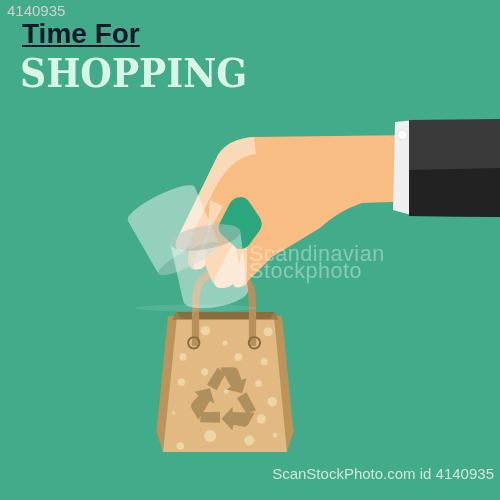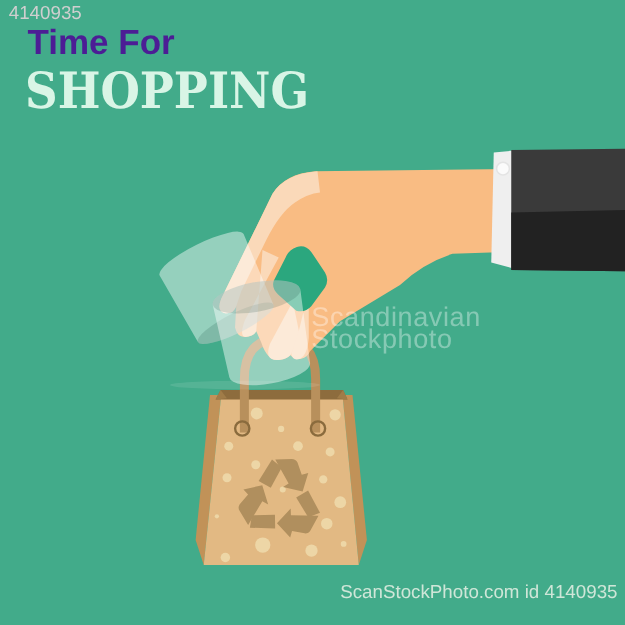--- a/index.html
+++ b/index.html
@@ -1,19 +1,19 @@
 <!DOCTYPE html>
 <html><head>
 <meta charset="utf-8">
 <style>
   html,body{margin:0;padding:0;}
   body{width:500px;height:500px;overflow:hidden;background:#42ab8a;font-family:"Liberation Sans",sans-serif;}
   #stage{position:relative;width:500px;height:500px;overflow:hidden;}
   svg.layer{position:absolute;left:0;top:0;width:500px;height:500px;}
-  .t1{position:absolute;left:22px;top:18px;font:bold 28px "Liberation Sans",sans-serif;color:#4c1d95;letter-spacing:0px;}
+  .t1{position:absolute;left:22px;top:18px;font:bold 28px "Liberation Sans",sans-serif;color:#0f172a;letter-spacing:0px;text-decoration:underline;}
   .t2{position:absolute;left:20px;top:48.5px;font:bold 40px "DejaVu Serif",serif;color:#d9f5e6;transform:scaleX(0.905);transform-origin:0 0;}
   .wmid{position:absolute;left:7px;top:2px;font:15px "Liberation Sans",sans-serif;color:#cfcfcf;}
   .wmfoot{position:absolute;right:6px;bottom:18px;font:15px "Liberation Sans",sans-serif;color:#cfe6d8;}
 </style>
 </head>
 <body>
 
 <div id="stage">
   <svg class="layer" viewBox="0 0 500 500">
     <rect x="0" y="0" width="500" height="500" fill="#42ab8a"></rect>

